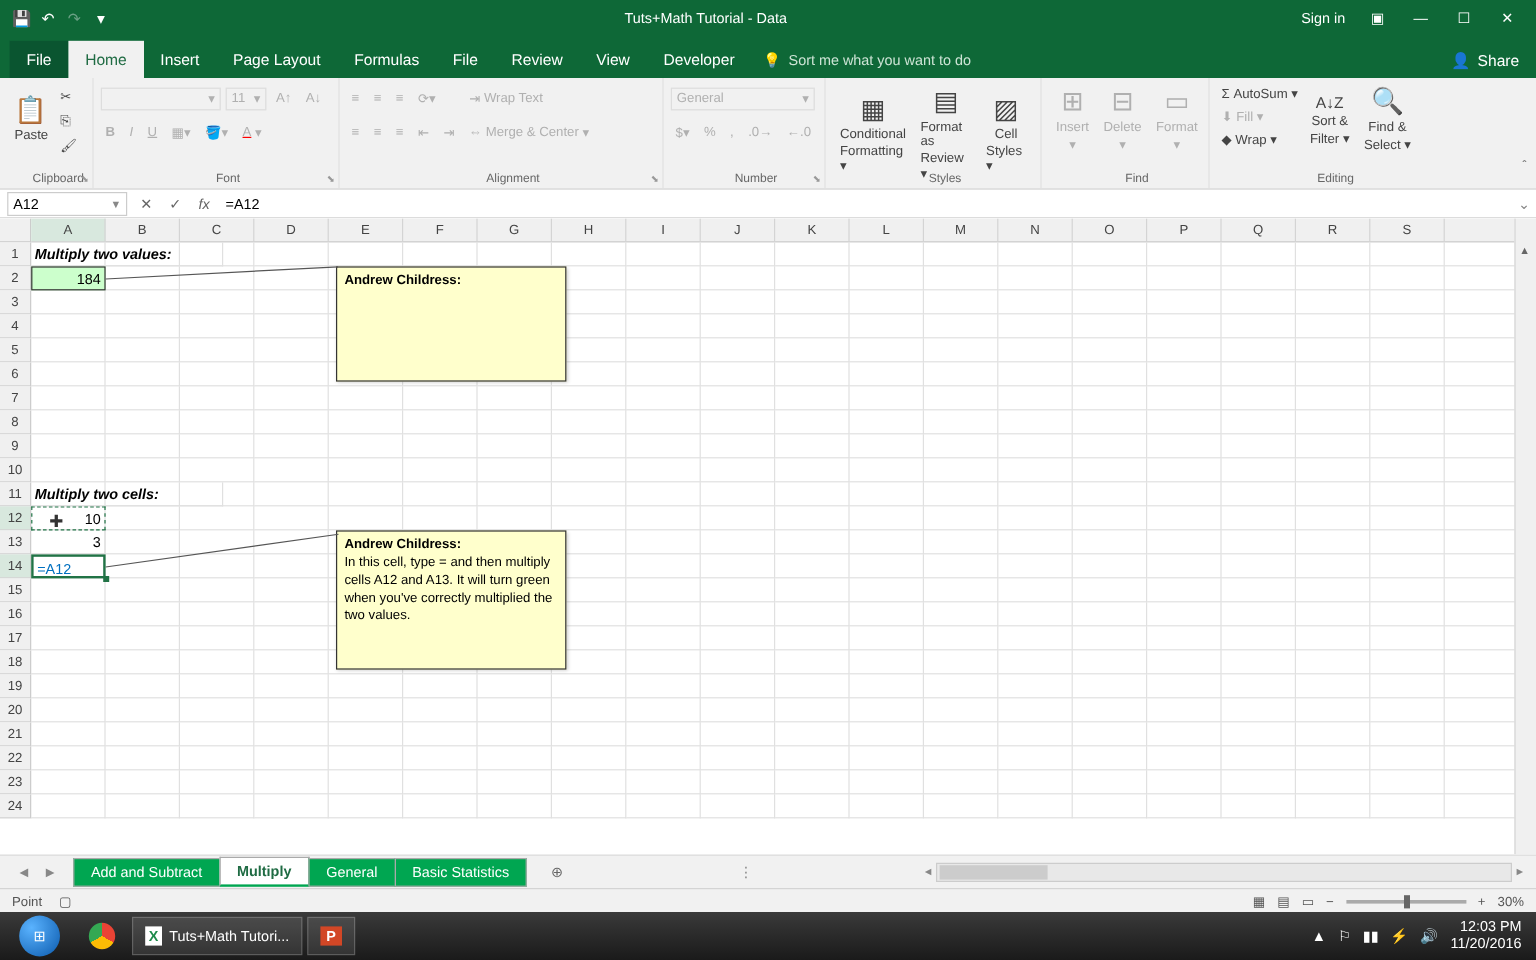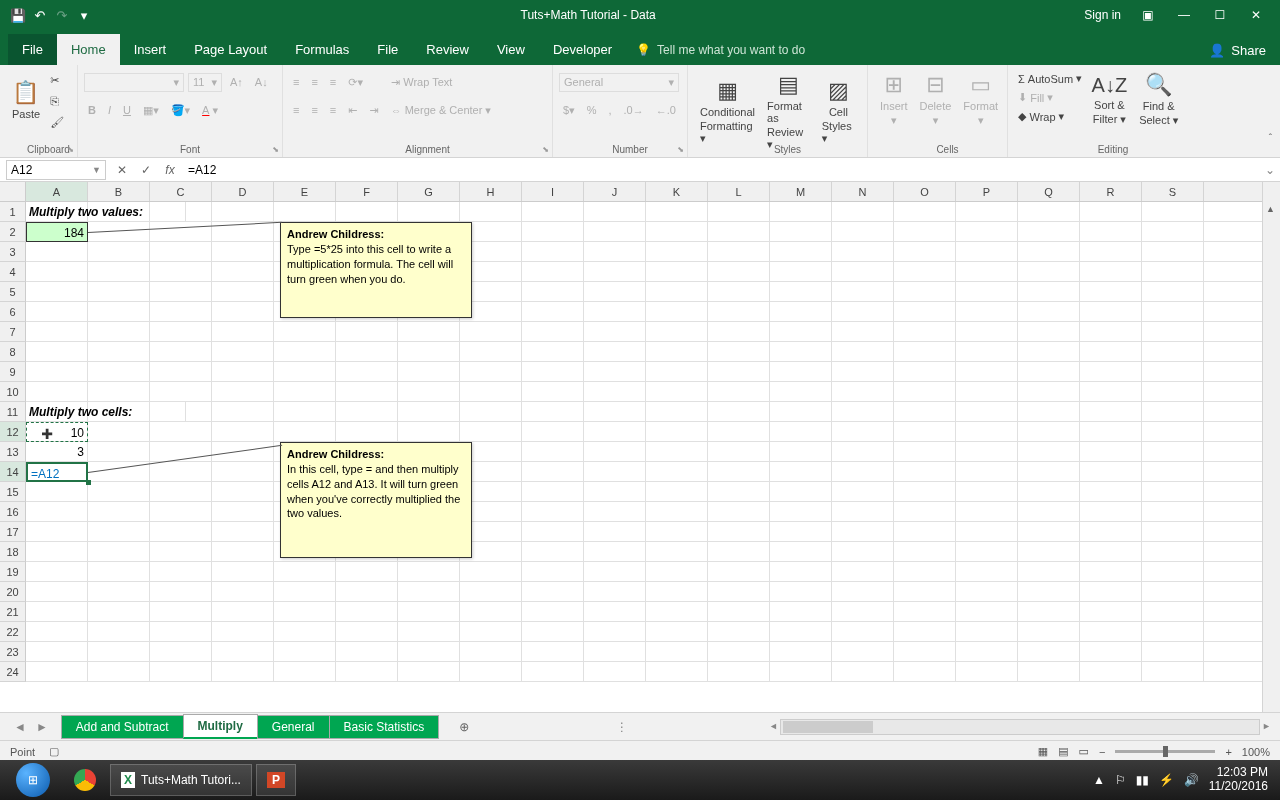--- a/index.html
+++ b/index.html
@@ -102,21 +102,21 @@
   <div class="menu-tab active">Home</div>
   <div class="menu-tab">Insert</div>
   <div class="menu-tab">Page Layout</div>
   <div class="menu-tab">Formulas</div>
   <div class="menu-tab">File</div>
   <div class="menu-tab">Review</div>
   <div class="menu-tab">View</div>
   <div class="menu-tab">Developer</div>
   <div class="tellme">
     <span>💡</span>
-    <span>Tell me what you want to do</span>
+    <span>Sort me what you want to do</span>
   </div>
   <div class="share-btn">
     <span>👤</span>
     <span>Share</span>
   </div>
 </div>
 
 <div class="ribbon">
   <div class="ribbon-group" style="width:78px">
     <div style="display:flex;">
@@ -221,32 +221,32 @@
           <span class="vbtn-icon">⊟</span>
           <span>Delete</span>
           <span>▾</span>
         </div>
       <div class="vbtn disabled" style="color:#b0b0b0">
           <span class="vbtn-icon">▭</span>
           <span>Format</span>
           <span>▾</span>
         </div>
     </div>
-    <div class="ribbon-label">Cells</div>
+    <div class="ribbon-label">Find</div>
   </div>
 
   <div class="ribbon-group" style="width:190px;border-right:none;">
     <div style="display:flex;">
       <div style="display:flex;flex-direction:column;gap:2px;padding-top:2px;">
         <span class="rib-btn">Σ <span>AutoSum</span> ▾</span>
         <span class="rib-btn disabled">⬇ <span>Fill</span> ▾</span>
         <span class="rib-btn">◆ <span>Wrap</span> ▾</span>
       </div>
       <div class="vbtn">
-          <span class="vbtn-icon" style="font-size:20px">A↓Z</span>
+          <span class="vbtn-icon" style="font-size:13px">A↓Z</span>
           <span>Sort &amp;</span>
           <span><span>Filter</span> ▾</span>
         </div>
       <div class="vbtn">
           <span class="vbtn-icon">🔍</span>
           <span>Find &amp;</span>
           <span><span>Select</span> ▾</span>
         </div>
     </div>
     <div class="ribbon-label">Editing</div>
@@ -802,21 +802,20 @@
     <div class="ccell" style="left:0;top:200px;width:160px;font-weight:bold;font-style:italic;">Multiply two cells:</div>
     <div class="ccell marching" style="left:0;top:220px;text-align:right;">10</div>
     <div style="position:absolute;left:14px;top:224px;width:14px;height:14px;color:#333;font-size:14px;z-index:6;text-align:center;">✚</div>
     <div class="ccell" style="left:0;top:240px;text-align:right;">3</div>
     <div class="ccell active-cell" style="left:0;top:260px;color:#0070c0;">=A12</div>
     <div class="handle" style="left:60px;top:278px;"></div>
 
     <div class="leader-line" style="left:62px;top:30px;width:194px;transform:rotate(-3deg);"></div>
     <div class="comment-box" style="left:254px;top:20px;width:192px;height:96px;">
       <div class="comment-author">Andrew Childress:</div>
-      <div>Type =5*25 into this cell to write a multiplication formula. The cell will turn green when you do.</div>
     </div>
     <div class="leader-line" style="left:62px;top:270px;width:196px;transform:rotate(-8deg);"></div>
     <div class="comment-box" style="left:254px;top:240px;width:192px;height:116px;">
       <div class="comment-author">Andrew Childress:</div>
       <div>In this cell, type = and then multiply cells A12 and A13. It will turn green when you've correctly multiplied the two values.</div>
     </div>
   </div>
   <div class="vscroll"></div>
 </div>
 
@@ -841,21 +840,21 @@
 <div class="statusbar">
   <span>Point</span>
   <span style="margin-left:14px">▢</span>
   <div class="statusbar-right">
     <span>▦</span>
     <span>▤</span>
     <span>▭</span>
     <span>−</span>
     <div class="zoom-slider"></div>
     <span>+</span>
-    <span>100%</span>
+    <span>30%</span>
   </div>
 </div>
 
 <div class="taskbar">
   <div class="tb-app">
       <div class="win-orb">⊞</div>
     </div>
   <div class="tb-app">
       <span style="width:22px;height:22px;border-radius:50%;background:conic-gradient(#ea4335 0 120deg,#fbbc05 120deg 240deg,#34a853 240deg 360deg);display:inline-block;"></span>
     </div>

